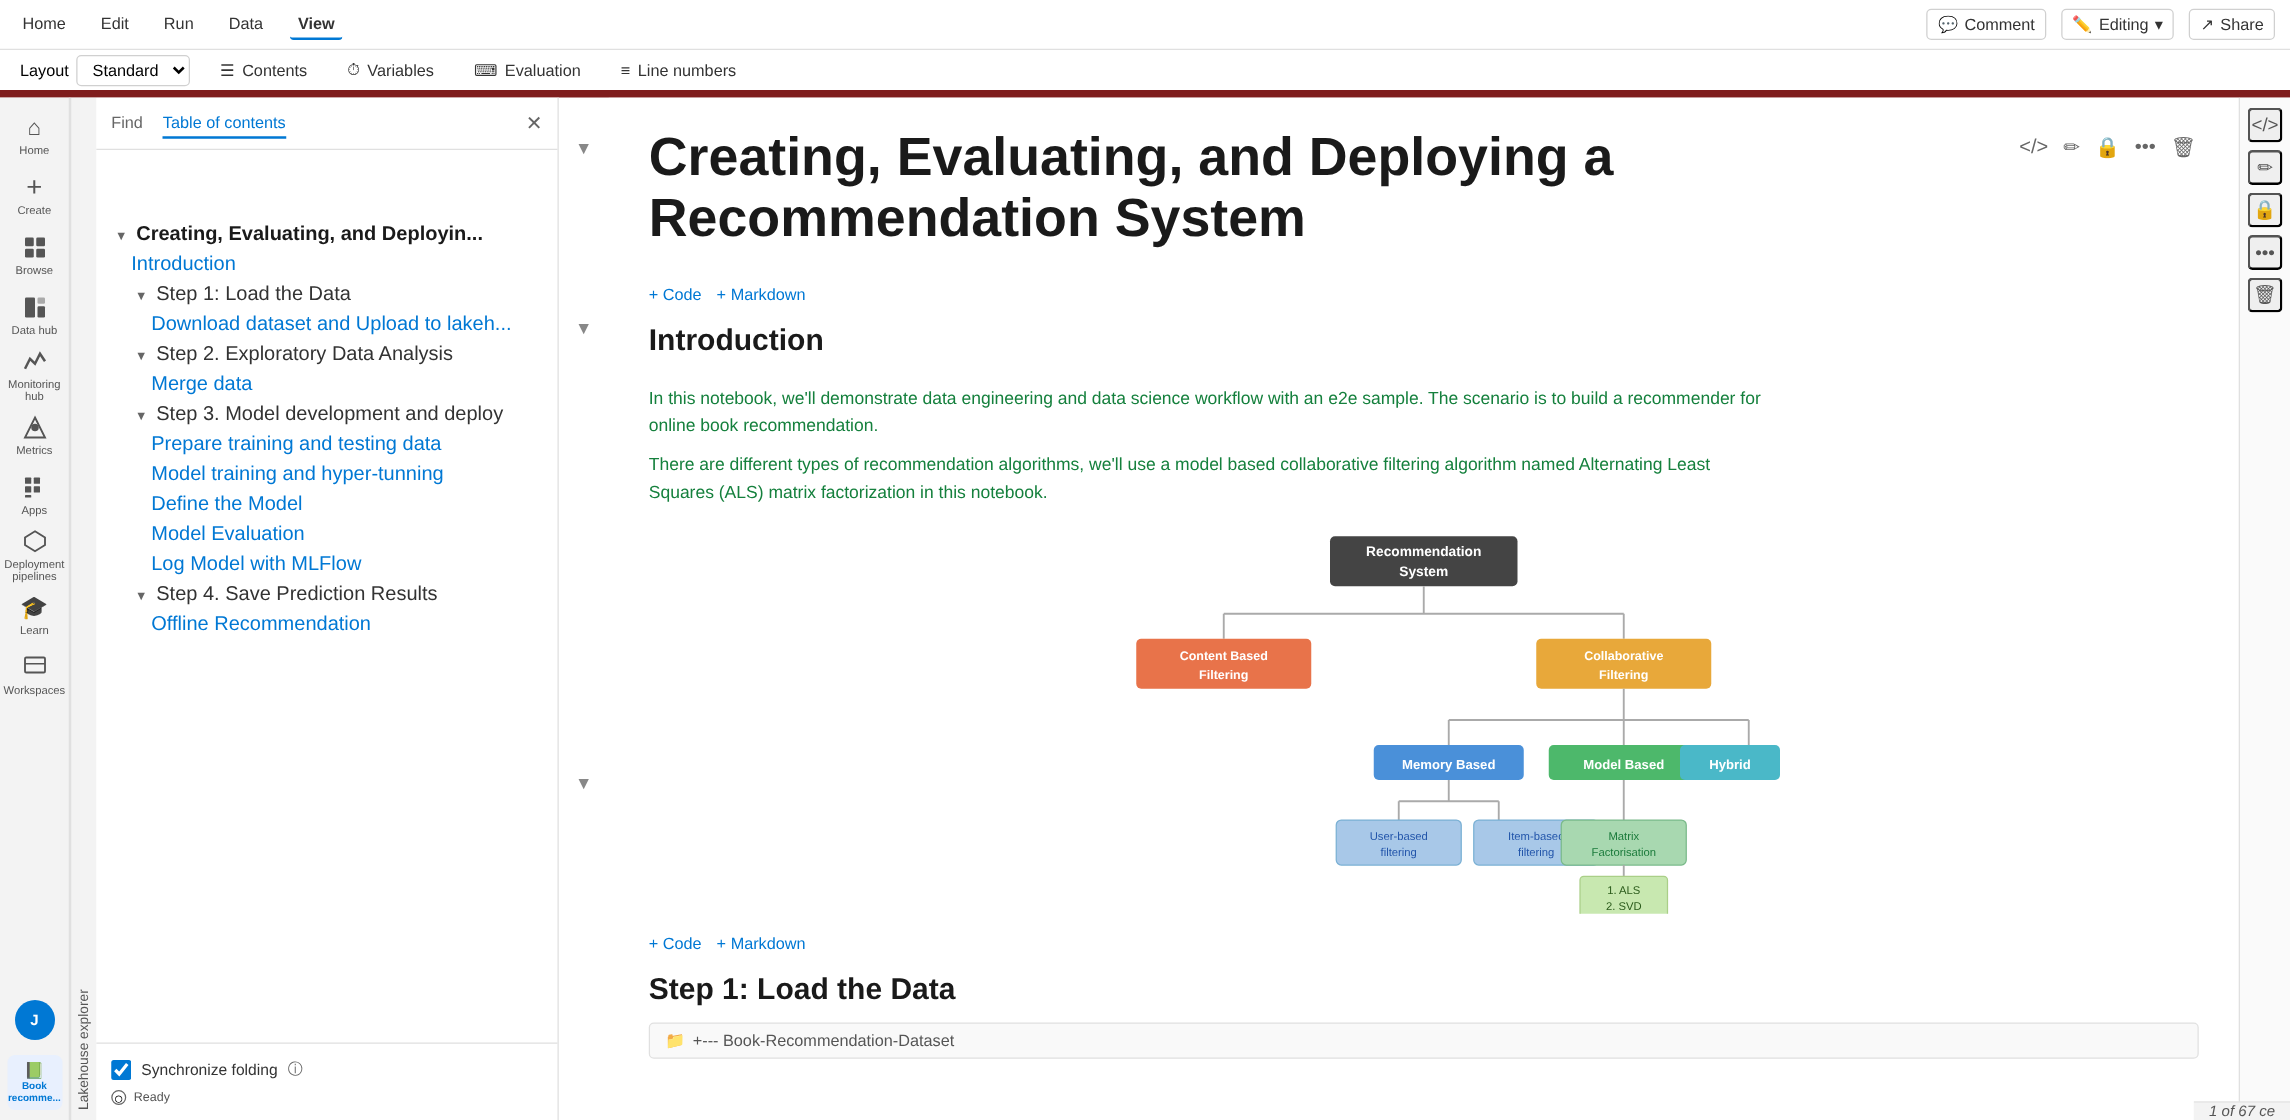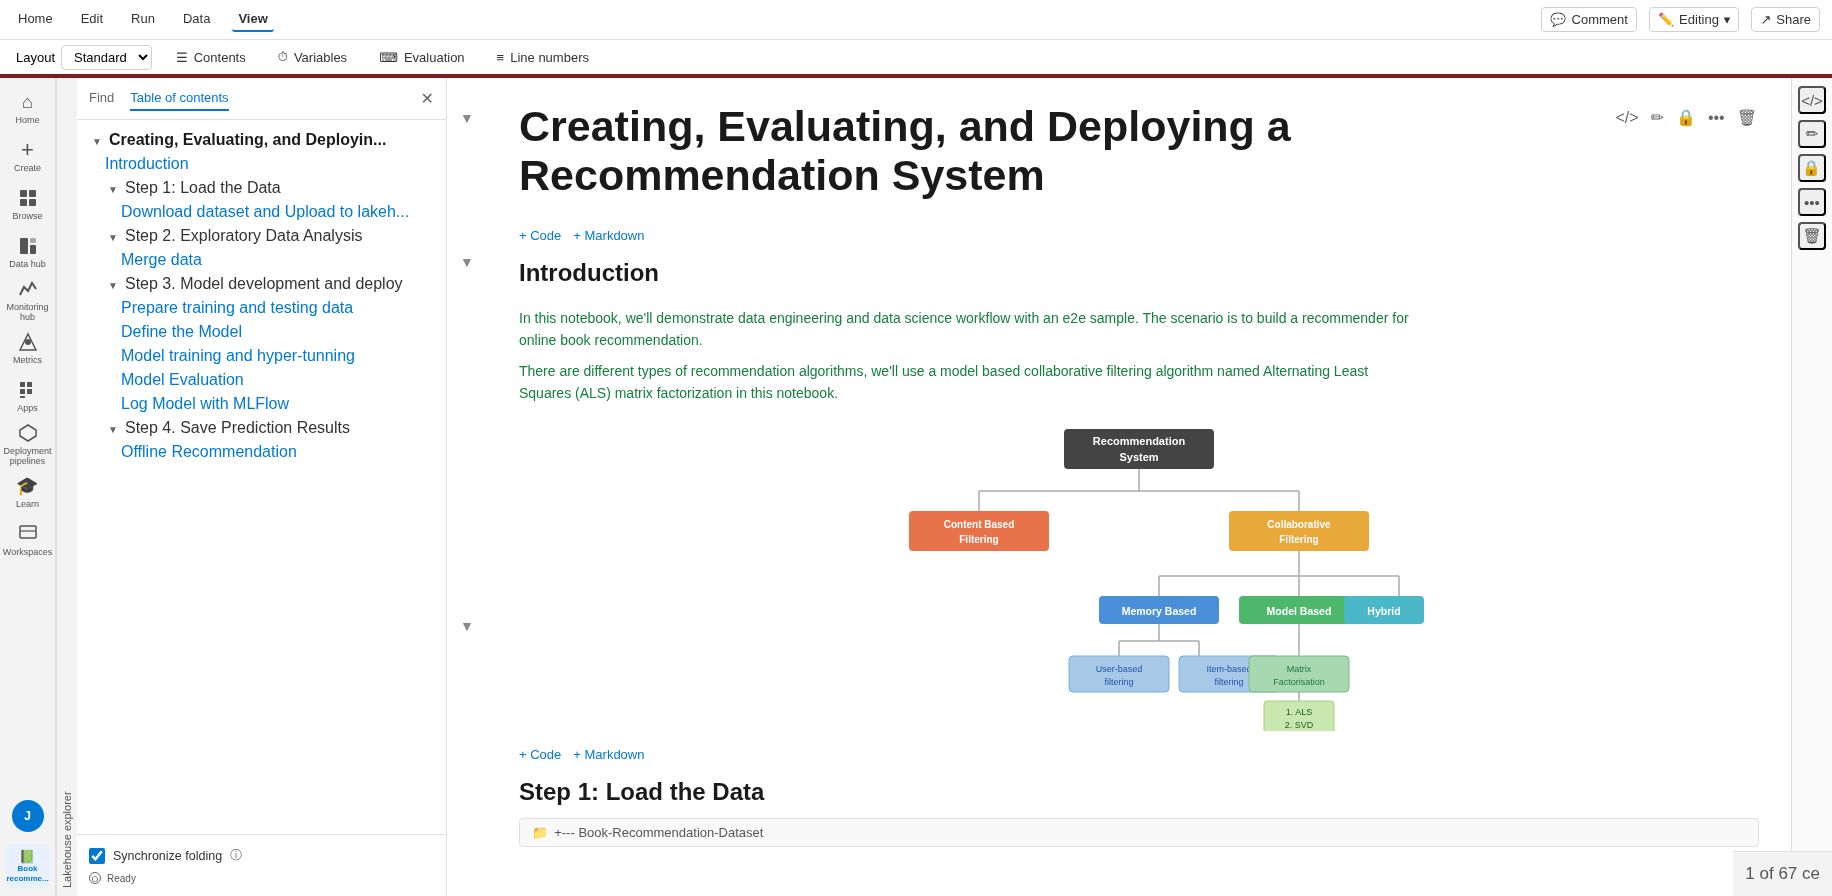--- a/index.html
+++ b/index.html
@@ -8,39 +8,39 @@
     
     .top-bar { display: flex; align-items: center; justify-content: space-between; height: 40px; background: #fff; border-bottom: 1px solid #e0e0e0; padding: 0 12px; }
     .top-bar-left { display: flex; gap: 16px; }
     .top-nav-item { font-size: 13px; color: #333; cursor: pointer; padding: 4px 6px; border-radius: 3px; }
     .top-nav-item.active { font-weight: 600; border-bottom: 2px solid #0078d4; }
     .top-bar-right { display: flex; align-items: center; gap: 12px; }
     .top-bar-btn { display: flex; align-items: center; gap: 5px; font-size: 13px; color: #333; cursor: pointer; padding: 4px 8px; border: 1px solid #d0d0d0; border-radius: 4px; background: #fff; }
     .editing-btn { display: flex; align-items: center; gap: 5px; font-size: 13px; color: #333; cursor: pointer; padding: 4px 8px; border: 1px solid #d0d0d0; border-radius: 4px; background: #fff; }
 
     
-    .toolbar { display: flex; align-items: center; gap: 16px; height: 38px; background: #fff; border-bottom: 4px solid #7f1d1d; padding: 0 16px; }
+    .toolbar { display: flex; align-items: center; gap: 16px; height: 38px; background: #fff; border-bottom: 6px solid #7f1d1d; padding: 0 16px; }
     .toolbar-item { display: flex; align-items: center; gap: 6px; font-size: 13px; color: #333; cursor: pointer; padding: 4px 8px; border-radius: 4px; }
     .layout-select { display: flex; align-items: center; gap: 6px; }
     .layout-dropdown { border: 1px solid #d0d0d0; border-radius: 4px; padding: 3px 8px; font-size: 13px; cursor: pointer; background: #fff; }
 
     
     .main-layout { display: flex; flex: 1; overflow: hidden; }
 
     
     .icon-sidebar { width: 56px; background: #f3f3f3; border-right: 1px solid #e0e0e0; display: flex; flex-direction: column; align-items: center; padding-top: 8px; gap: 4px; }
     .icon-sidebar-item { width: 44px; height: 44px; display: flex; flex-direction: column; align-items: center; justify-content: center; border-radius: 6px; cursor: pointer; color: #555; font-size: 10px; gap: 2px; }
     .icon-sidebar-item .icon-shape { width: 22px; height: 22px; display: flex; align-items: center; justify-content: center; font-size: 18px; }
     .icon-sidebar-item .icon-label { font-size: 9px; color: #555; text-align: center; }
     .sidebar-user { margin-top: auto; margin-bottom: 8px; width: 32px; height: 32px; border-radius: 50%; background: #0078d4; color: white; display: flex; align-items: center; justify-content: center; font-size: 12px; font-weight: 600; cursor: pointer; }
     .sidebar-bottom { margin-top: auto; display: flex; flex-direction: column; align-items: center; gap: 4px; padding-bottom: 8px; }
     .book-icon-item { width: 44px; height: 44px; display: flex; flex-direction: column; align-items: center; justify-content: center; border-radius: 6px; cursor: pointer; background: #e8f0fe; }
 
     
-    .toc-panel { width: 370px; background: #fff; border-right: 1px solid #e0e0e0; display: flex; flex-direction: column; }
+    .toc-panel { width: 370px; background: #fff; border-right: 1px solid #e0e0e0; display: flex; flex-direction: column; gap: 48px; }
     .toc-header { display: flex; align-items: center; justify-content: space-between; padding: 8px 12px; border-bottom: 1px solid #e0e0e0; }
     .toc-tabs { display: flex; gap: 16px; }
     .toc-tab { font-size: 13px; color: #666; cursor: pointer; padding: 4px 0; }
     .toc-tab.active { color: #0078d4; border-bottom: 2px solid #0078d4; font-weight: 500; }
     .toc-close { cursor: pointer; color: #666; font-size: 16px; }
     .toc-content { flex: 1; overflow-y: auto; padding: 8px 0; }
     .toc-item { display: flex; align-items: flex-start; padding: 3px 12px; cursor: pointer; }
     .toc-item-text { font-size: 16px; color: #333; }
     .toc-item-text.bold { font-weight: 700; color: #1a1a1a; }
     .toc-item-text.link { color: #0078d4; }
@@ -75,21 +75,21 @@
     .diagram-container { margin: 16px 0; display: flex; justify-content: center; }
     .diagram-svg { }
 
     
     .right-toolbar { display: flex; flex-direction: column; align-items: center; gap: 6px; padding: 8px 6px; border-left: 1px solid #e0e0e0; background: #fafafa; }
     .right-toolbar-btn { width: 28px; height: 28px; display: flex; align-items: center; justify-content: center; cursor: pointer; color: #555; font-size: 15px; border-radius: 4px; }
     .nb-content-area { display: flex; flex: 1; overflow: hidden; }
     .nb-left-gutter { width: 40px; display: flex; flex-direction: column; align-items: center; padding-top: 16px; gap: 8px; }
     .collapse-chevron { color: #888; font-size: 14px; cursor: pointer; }
 
-    .page-indicator { position: fixed; bottom: 0; right: 0; background: #f3f3f3; border-top: 1px solid #e0e0e0; padding: 12px 12px; font-size: 17px; color: #555; }
+    .page-indicator { position: fixed; bottom: 0; right: 0; background: #f3f3f3; border-top: 1px solid #e0e0e0; padding: 0 12px; font-size: 12px; color: #555; font-style: italic; }
   </style>
 </head>
 <body>
 
 <div class="top-bar">
   <div class="top-bar-left">
     <span class="top-nav-item">Home</span>
     <span class="top-nav-item">Edit</span>
     <span class="top-nav-item">Run</span>
     <span class="top-nav-item">Data</span>
@@ -266,24 +266,24 @@
       </div>
 
       <div class="toc-item toc-indent1">
         <span class="toc-chevron">▼</span>
         <span class="toc-item-text">Step 3. Model development and deploy</span>
       </div>
       <div class="toc-item toc-indent2">
         <span class="toc-item-text link">Prepare training and testing data</span>
       </div>
       <div class="toc-item toc-indent2">
+        <span class="toc-item-text link">Model training and hyper-tunning</span>
+      </div>
+      <div class="toc-item toc-indent2">
         <span class="toc-item-text link">Define the Model</span>
-      </div>
-      <div class="toc-item toc-indent2">
-        <span class="toc-item-text link">Model training and hyper-tunning</span>
       </div>
       <div class="toc-item toc-indent2">
         <span class="toc-item-text link">Model Evaluation</span>
       </div>
       <div class="toc-item toc-indent2">
         <span class="toc-item-text link">Log Model with MLFlow</span>
       </div>
 
       <div class="toc-item toc-indent1">
         <span class="toc-chevron">▼</span>

